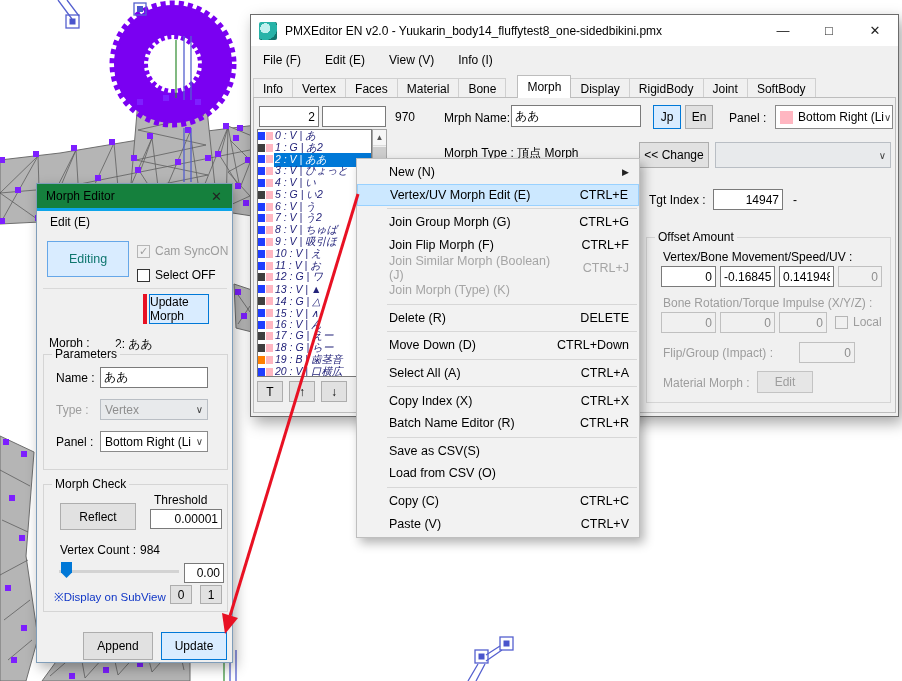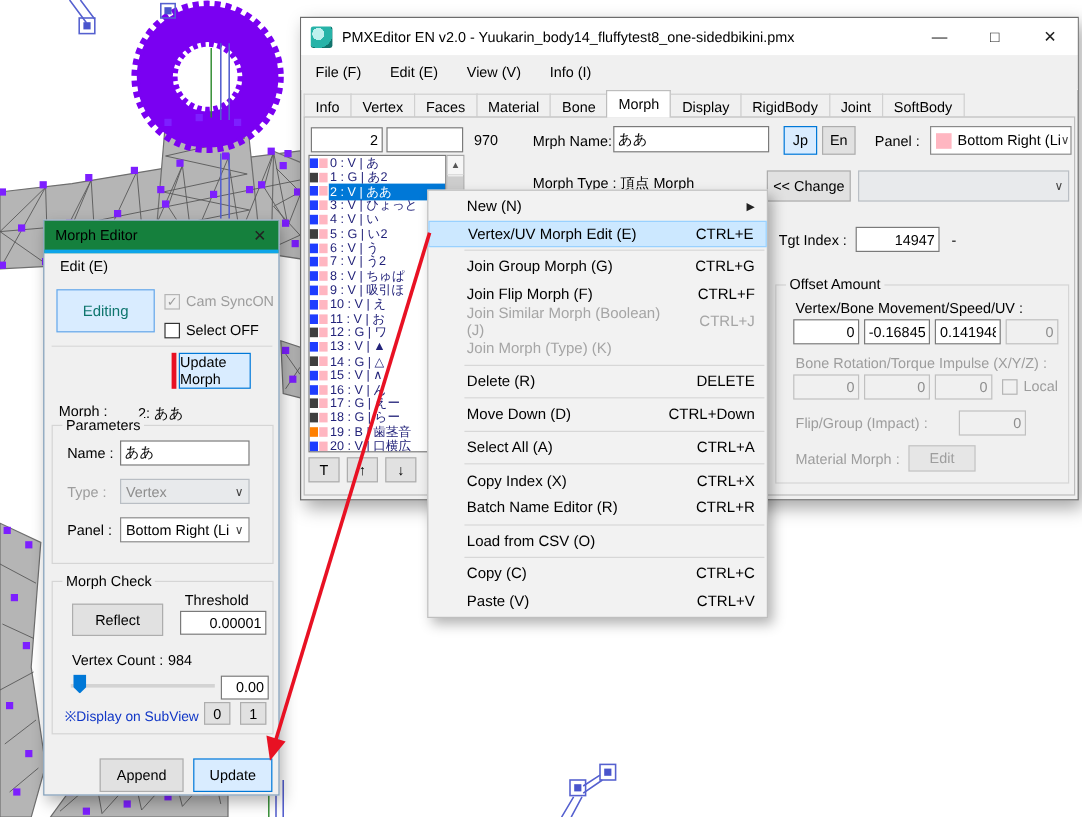--- a/index.html
+++ b/index.html
@@ -34,25 +34,25 @@
   #titlebar .title{font-size:12px;margin-left:8px;}
   .appicon{width:18px;height:18px;margin-left:8px;border-radius:2px;
            background:radial-gradient(circle at 35% 35%, #bff0ee 0 30%, #27b3a8 31% 70%, #11746d 71%);}
   .wctl{width:46px;height:31px;display:flex;align-items:center;justify-content:center;font-size:13px;color:#222;}
   #menubar{left:0;top:31px;width:100%;height:28px;background:#f0f0f0;display:flex;align-items:center;
            border-bottom:1px solid #f0f0f0;}
   #menubar .mitem{font-size:12px;padding:0 12px;height:100%;display:flex;align-items:center;}
   #tabstrip{left:2px;top:60px;width:643px;height:23px;display:flex;align-items:flex-end;}
   .tab{font-size:12px;height:20px;display:flex;align-items:center;justify-content:center;
        padding:0 9px;background:#f0f0f0;border:1px solid #d0d0d0;border-bottom:none;margin-right:-1px;box-sizing:border-box;}
-  .tab.active{background:#fff;height:23px;border-color:#bdbdbd;position:relative;z-index:2;}
+  .tab.active{background:#fff;height:23px;border-color:#bdbdbd;position:relative;z-index:2;margin-left:12px;}
   #tabpane{left:2px;top:82px;width:643px;height:316px;background:#f0f0f0;border:1px solid #bdbdbd;box-sizing:border-box;}
   
   #morphlist{left:6px;top:114px;width:115px;height:248px;background:#fff;border:1px solid #7a7a7a;
-             overflow:hidden;box-sizing:border-box;}
+             overflow:hidden;box-sizing:border-box;font-style:italic;}
   .mrow{display:flex;align-items:center;height:11.8px;font-size:10.5px;color:#23237a;white-space:nowrap;}
   .mrow .c1,.mrow .c2{width:7px;height:8px;margin-right:1px;flex:none;}
   .mrow .txt{padding-left:1px;}
   .mrow.sel .txt{background:#0078d7;color:#fff;flex:1;}
   #mscroll{left:121px;top:114px;width:15px;height:248px;background:#f0f0f0;border:1px solid #a5a5a5;box-sizing:border-box;}
   #mscroll .up{height:15px;display:flex;align-items:center;justify-content:center;font-size:8px;color:#555;background:#f6f6f6;border-bottom:1px solid #dcdcdc;}
   #mscroll .thumb{margin-top:1px;height:52px;background:#cdcdcd;}
   
   #ctxmenu{left:356px;top:158px;width:284px;background:#f2f2f2;border:1px solid #bfbfbf;
            box-shadow:4px 5px 10px rgba(0,0,0,.3);z-index:40;padding:2px 0;box-sizing:border-box;}
@@ -486,20 +486,23 @@
       <div class="cmi">
         <span>Copy Index (X)</span>
         <span class="sc">CTRL+X</span>
       </div>
       <div class="cmi">
         <span>Batch Name Editor (R)</span>
         <span class="sc">CTRL+R</span>
       </div>
       <div class="csep"></div>
       <div class="cmi">
+        <span>Save as CSV(S)</span>
+      </div>
+      <div class="cmi">
         <span>Load from CSV (O)</span>
       </div>
       <div class="csep"></div>
       <div class="cmi">
         <span>Copy (C)</span>
         <span class="sc">CTRL+C</span>
       </div>
       <div class="cmi">
         <span>Paste (V)</span>
         <span class="sc">CTRL+V</span>

